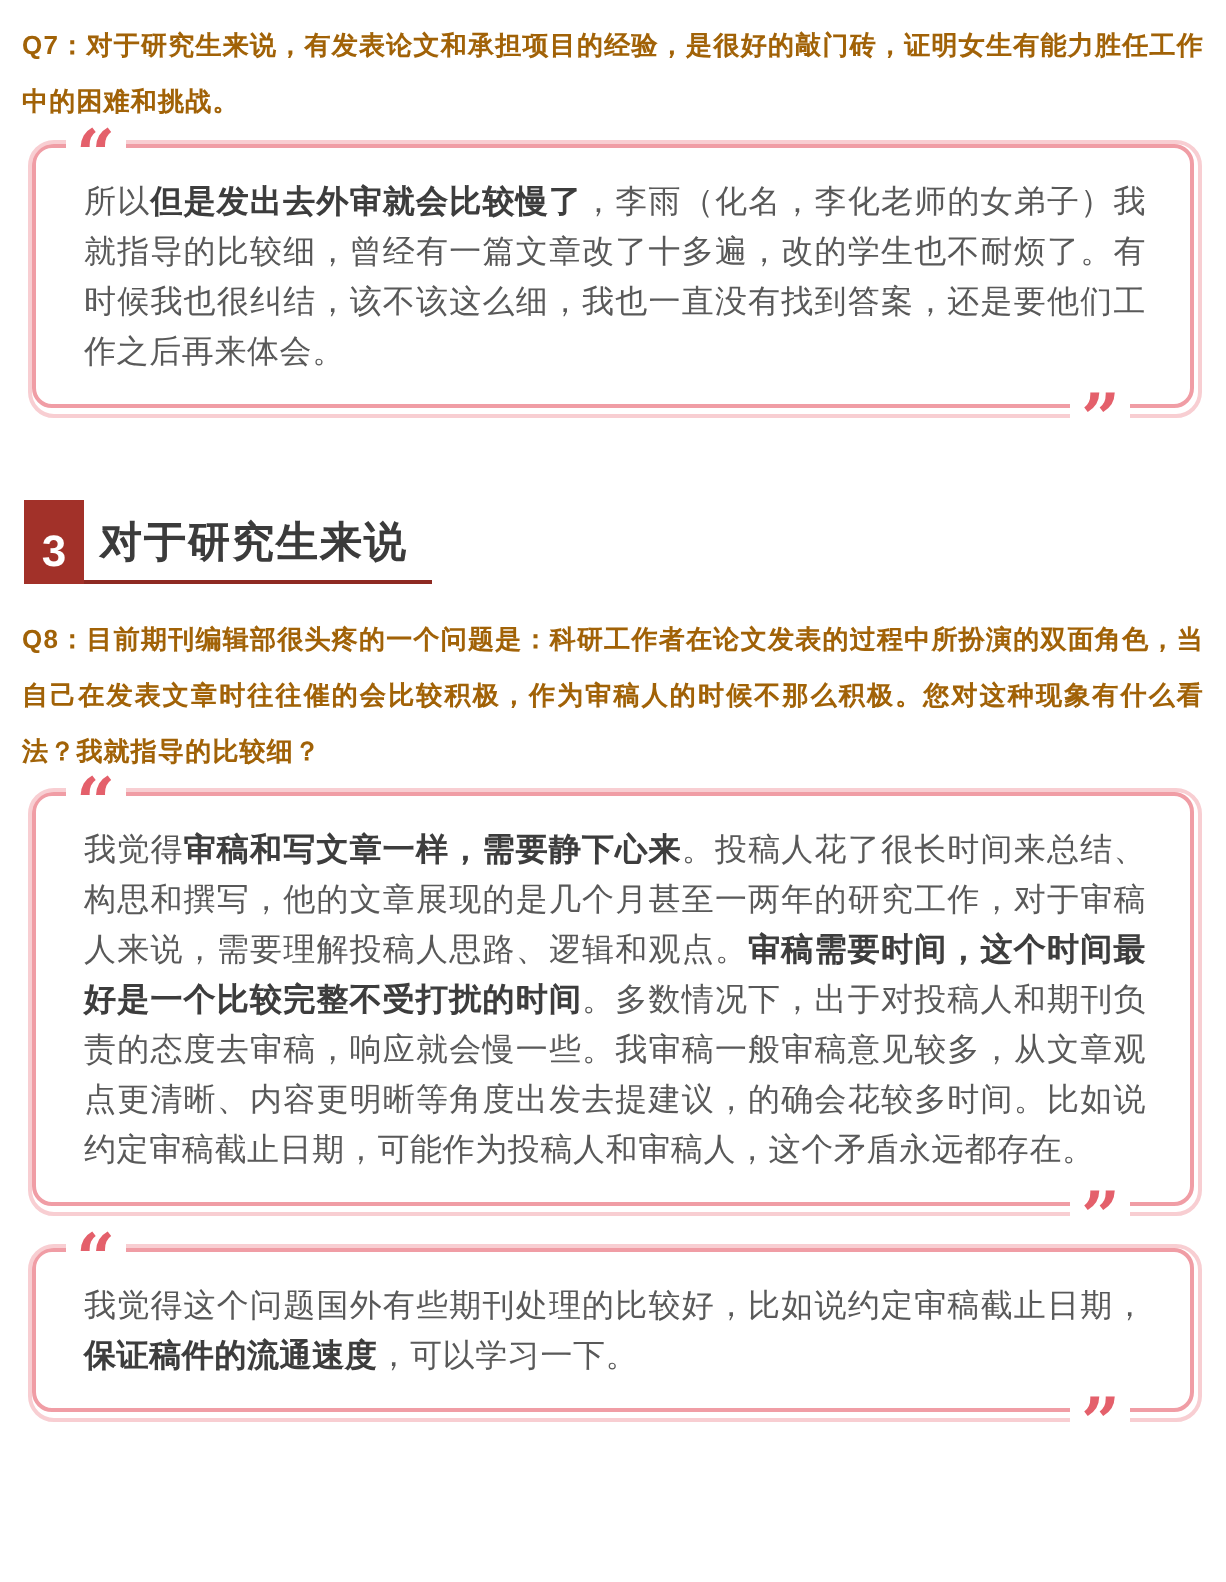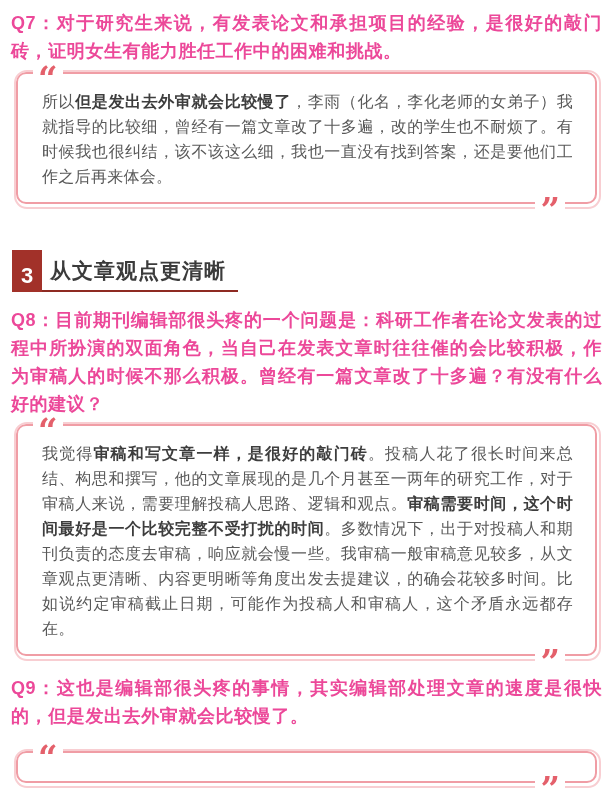--- a/index.html
+++ b/index.html
@@ -14,24 +14,24 @@
     font-family: "Liberation Sans", sans-serif;
     box-sizing: border-box;
   }
   .page {
     padding: 9px 11px 0 11px;
   }
 
   
   .question {
     margin: 0;
-    font-size: 18px;
+    font-size: 13px;
     line-height: 28px;
     font-weight: bold;
-    color: #ec4899;
+    color: #a16207;
     letter-spacing: 0.6px;
     text-align: justify;
   }
 
   
   .quote-box {
     position: relative;
     margin: 0 5px;
     border: 2px solid #f09da5;
     border-radius: 10px;
@@ -122,31 +122,31 @@
   <p class="question">Q7：对于研究生来说，有发表论文和承担项目的经验，是很好的敲门砖，证明女生有能力胜任工作中的困难和挑战。</p>
 
   <div class="quote-box mt-q7-box">
     <span class="quote-mark quote-open">“</span>
     <p class="answer"><span>所以</span><span class="bold">但是发出去外审就会比较慢了</span><span>，李雨（化名，李化老师的女弟子）我就指导的比较细，曾经有一篇文章改了十多遍，改的学生也不耐烦了。有时候我也很纠结，该不该这么细，我也一直没有找到答案，还是要他们工作之后再来体会。</span></p>
     <span class="quote-mark quote-close">”</span>
   </div>
 
   <div class="section-header">
     <div class="section-num">3</div>
-    <div class="section-title">从文章观点更清晰</div>
+    <div class="section-title">对于研究生来说</div>
   </div>
 
-  <p class="question mt-q8">Q8：目前期刊编辑部很头疼的一个问题是：科研工作者在论文发表的过程中所扮演的双面角色，当自己在发表文章时往往催的会比较积极，作为审稿人的时候不那么积极。曾经有一篇文章改了十多遍？有没有什么好的建议？</p>
+  <p class="question mt-q8">Q8：目前期刊编辑部很头疼的一个问题是：科研工作者在论文发表的过程中所扮演的双面角色，当自己在发表文章时往往催的会比较积极，作为审稿人的时候不那么积极。您对这种现象有什么看法？我就指导的比较细？</p>
 
   <div class="quote-box mt-q8-box">
     <span class="quote-mark quote-open">“</span>
-    <p class="answer"><span>我觉得</span><span class="bold">审稿和写文章一样，是很好的敲门砖</span><span>。投稿人花了很长时间来总结、构思和撰写，他的文章展现的是几个月甚至一两年的研究工作，对于审稿人来说，需要理解投稿人思路、逻辑和观点。</span><span class="bold">审稿需要时间，这个时间最好是一个比较完整不受打扰的时间</span><span>。多数情况下，出于对投稿人和期刊负责的态度去审稿，响应就会慢一些。我审稿一般审稿意见较多，从文章观点更清晰、内容更明晰等角度出发去提建议，的确会花较多时间。比如说约定审稿截止日期，可能作为投稿人和审稿人，这个矛盾永远都存在。</span></p>
+    <p class="answer"><span>我觉得</span><span class="bold">审稿和写文章一样，需要静下心来</span><span>。投稿人花了很长时间来总结、构思和撰写，他的文章展现的是几个月甚至一两年的研究工作，对于审稿人来说，需要理解投稿人思路、逻辑和观点。</span><span class="bold">审稿需要时间，这个时间最好是一个比较完整不受打扰的时间</span><span>。多数情况下，出于对投稿人和期刊负责的态度去审稿，响应就会慢一些。我审稿一般审稿意见较多，从文章观点更清晰、内容更明晰等角度出发去提建议，的确会花较多时间。比如说约定审稿截止日期，可能作为投稿人和审稿人，这个矛盾永远都存在。</span></p>
     <span class="quote-mark quote-close">”</span>
   </div>
 
-  <p class="question mt-q9">Q9：这也是编辑部很头疼的事情，其实编辑部处理文章的速度是很快的，但是发出去外审就会比较慢了。</p>
 
   <div class="quote-box mt-q9-box">
     <span class="quote-mark quote-open">“</span>
+    <p class="answer"><span>我觉得这个问题国外有些期刊处理的比较好，比如说约定审稿截止日期，</span><span class="bold">保证稿件的流通速度</span><span>，可以学习一下。</span></p>
     <span class="quote-mark quote-close">”</span>
   </div>
 
 </div>
 
 </body></html>

